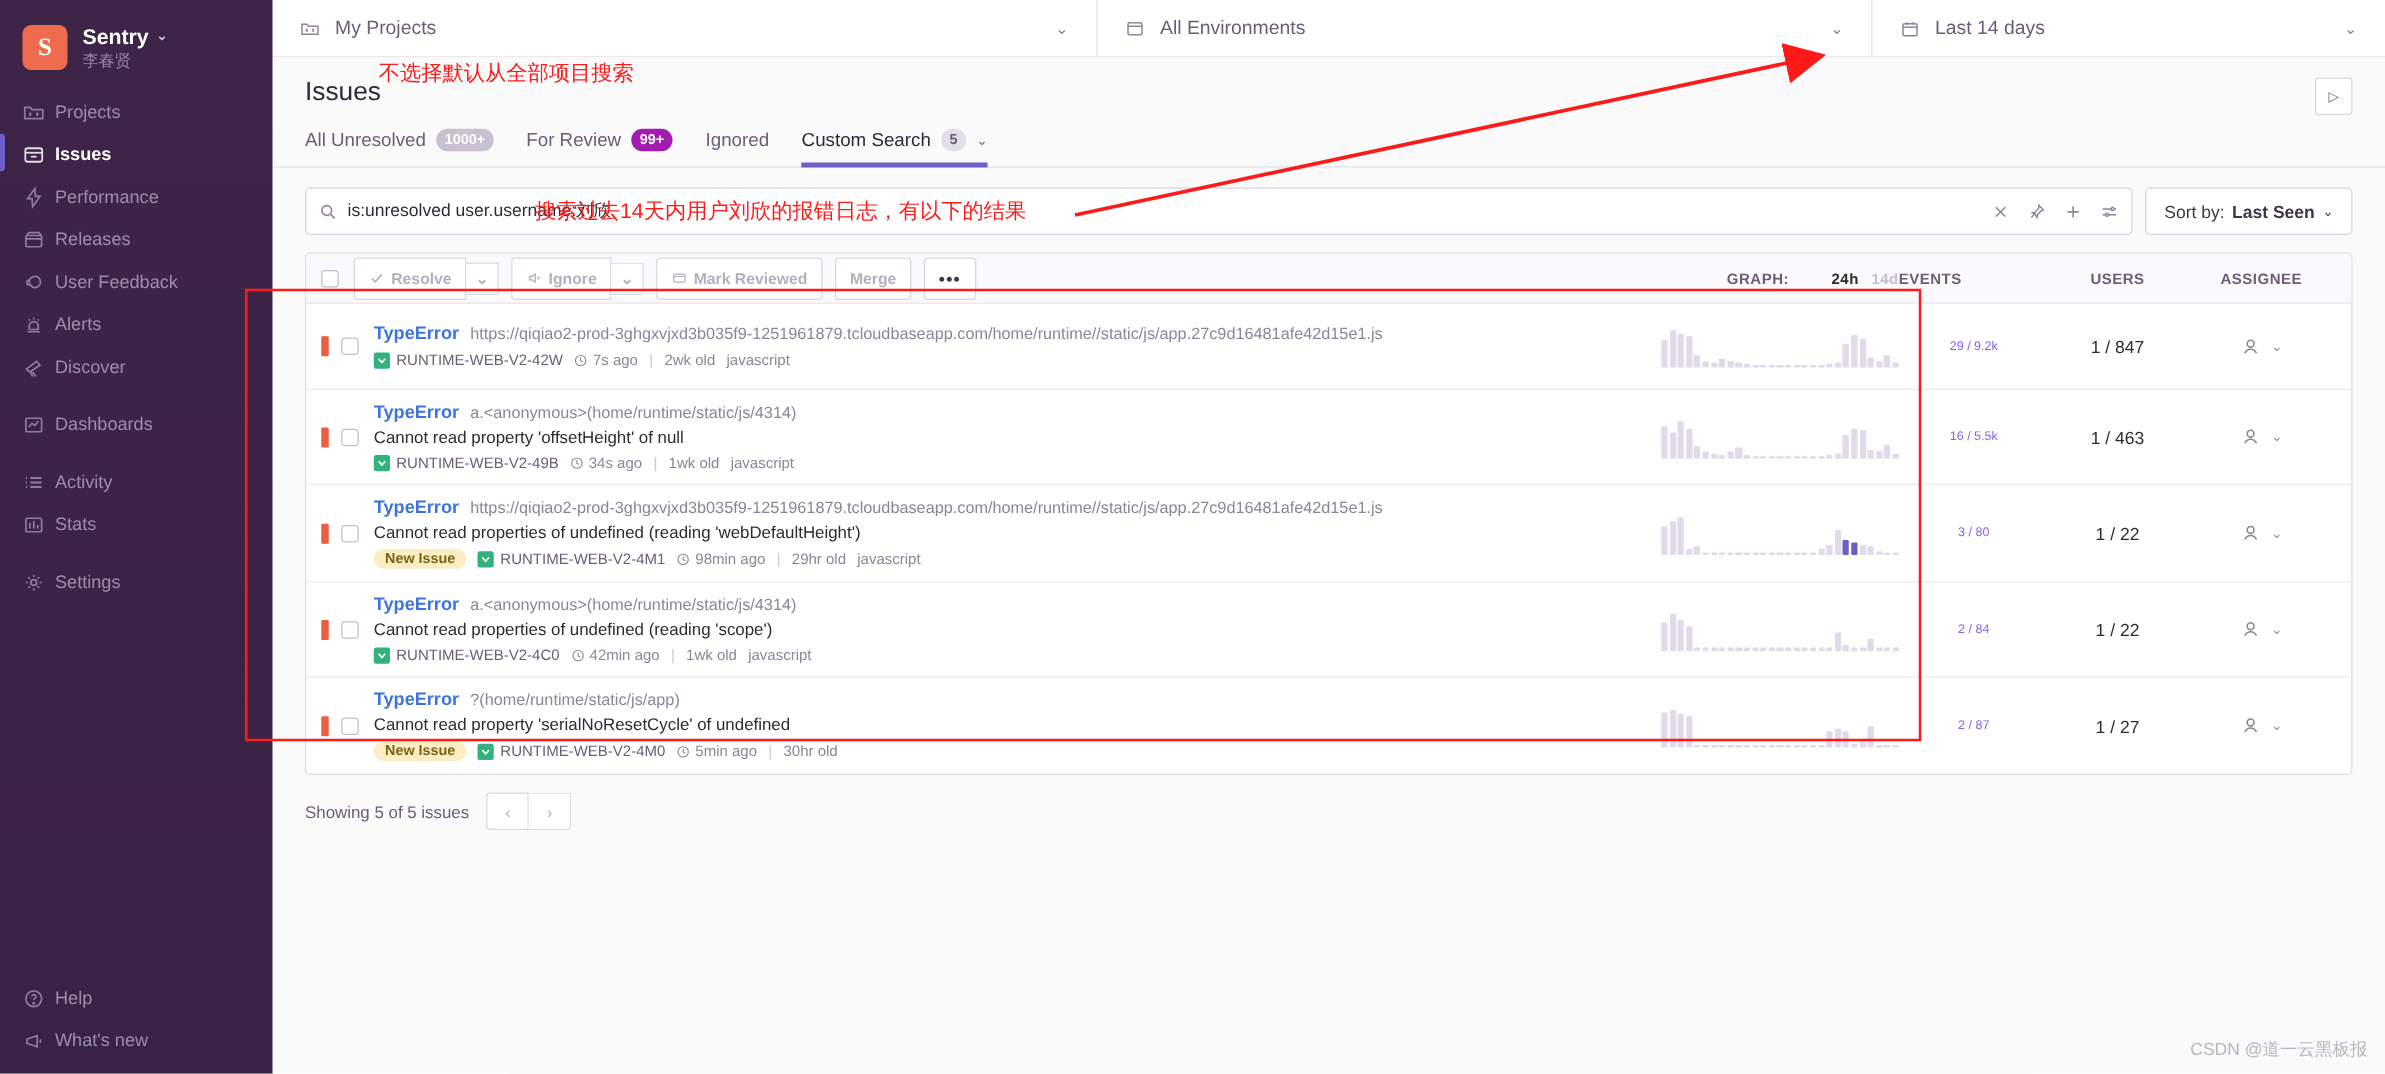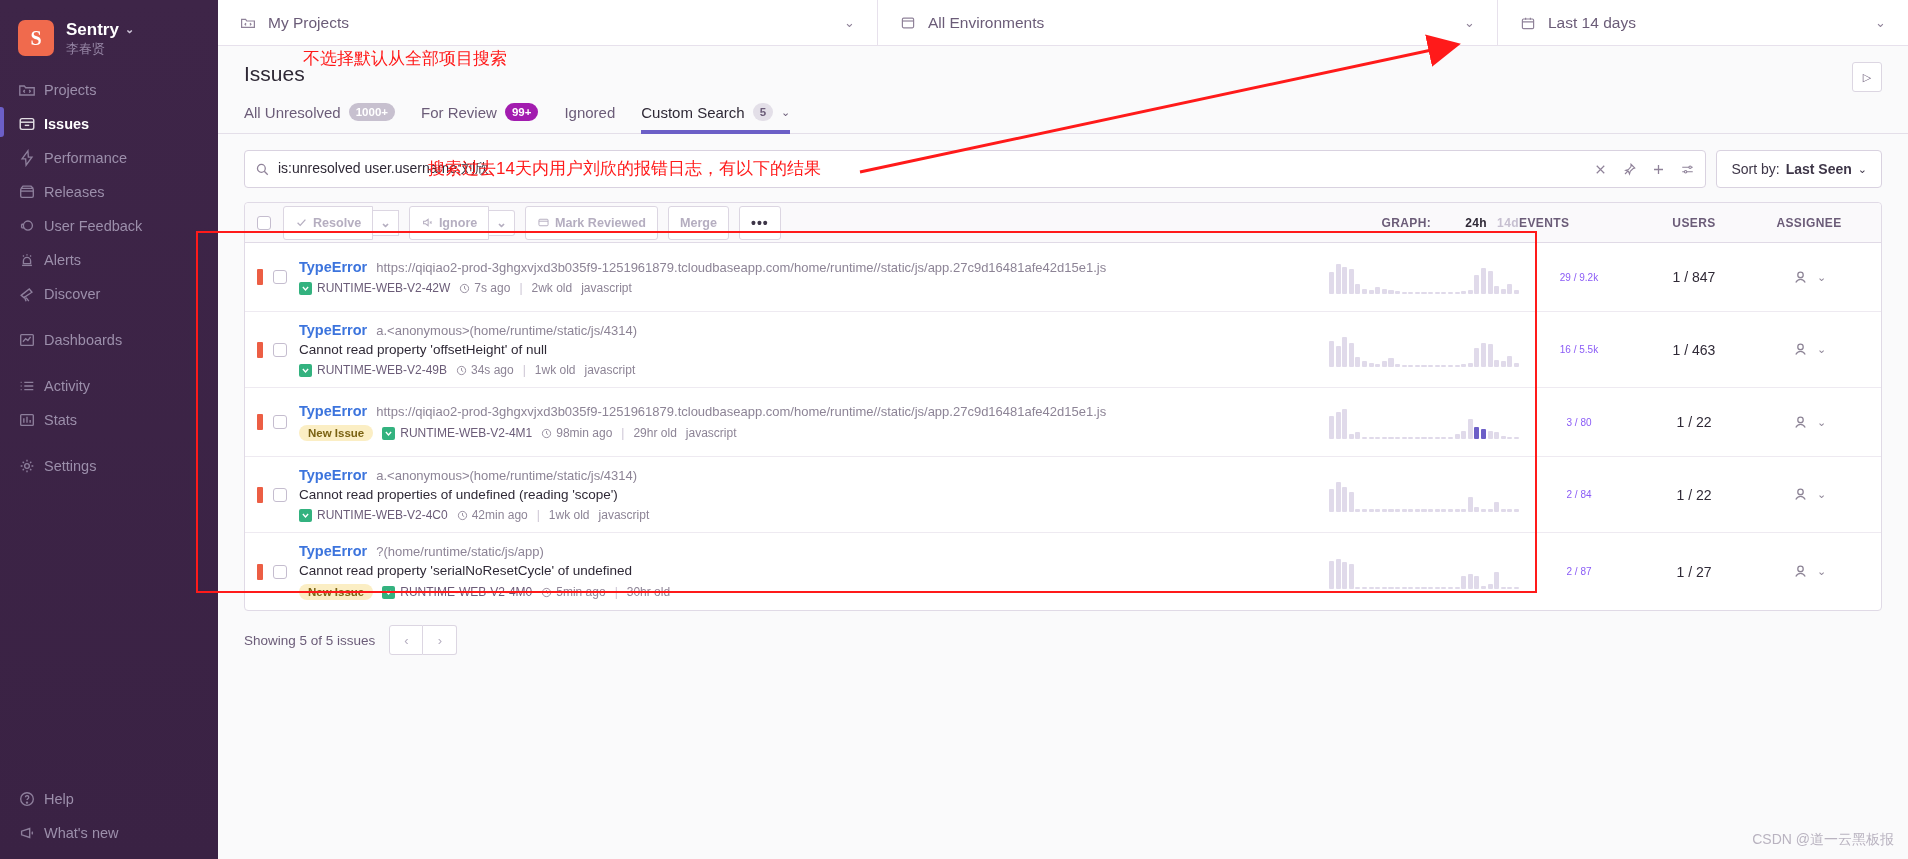--- a/index.html
+++ b/index.html
@@ -651,20 +651,21 @@
               </div>
             </div>
             <div class="row">
               <span class="row-bar"></span>
               <span class="cbox row-cbox"></span>
               <div class="issue">
                 <div class="issue-title">
                   <span class="i-type">TypeError</span>
                   <span class="i-loc">https://qiqiao2-prod-3ghgxvjxd3b035f9-1251961879.tcloudbaseapp.com/home/runtime//static/js/app.27c9d16481afe42d15e1.js</span>
                 </div>
+                <div class="i-msg">Cannot read properties of undefined (reading 'webDefaultHeight')</div>
                 <div class="i-meta">
                   <span class="pill-new">New Issue</span>
                   <span class="shortid">
                     <span class="proj-sq">
                       <svg viewBox="0 0 12 12" fill="none" stroke="#fff" stroke-width="1.8">
                         <path d="M2.5 4l3.5 4 3.5-4"></path>
                       </svg>
                     </span>
                     <span>RUNTIME-WEB-V2-4M1</span>
                   </span>

